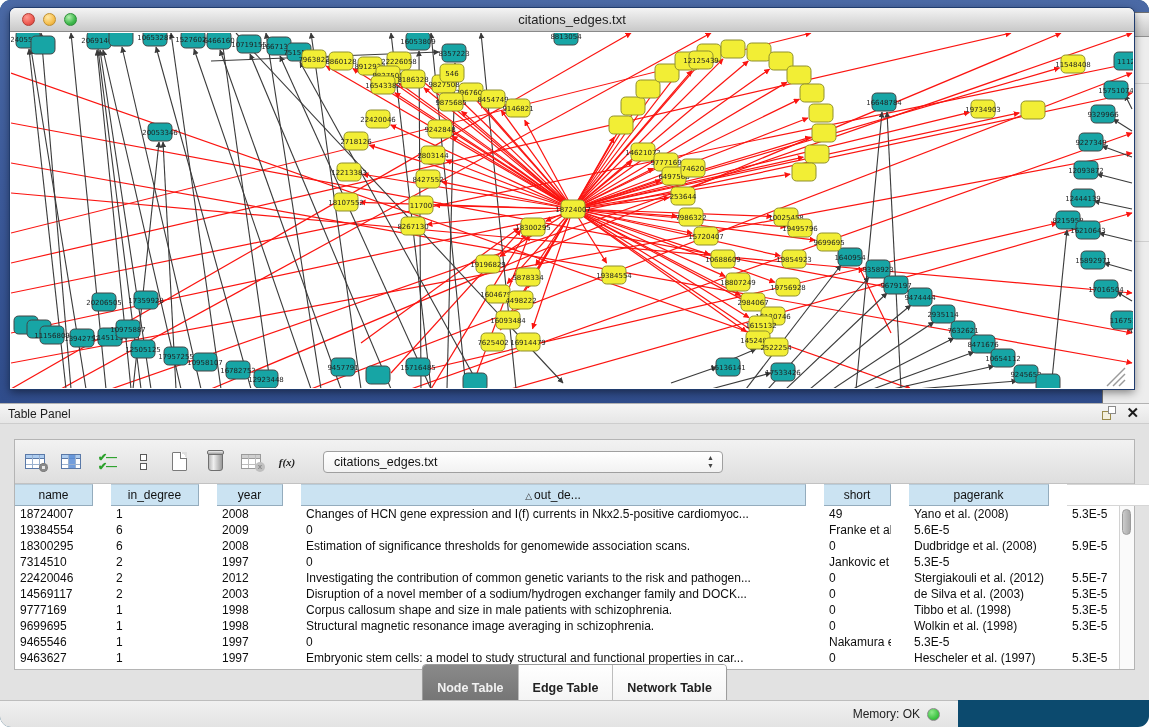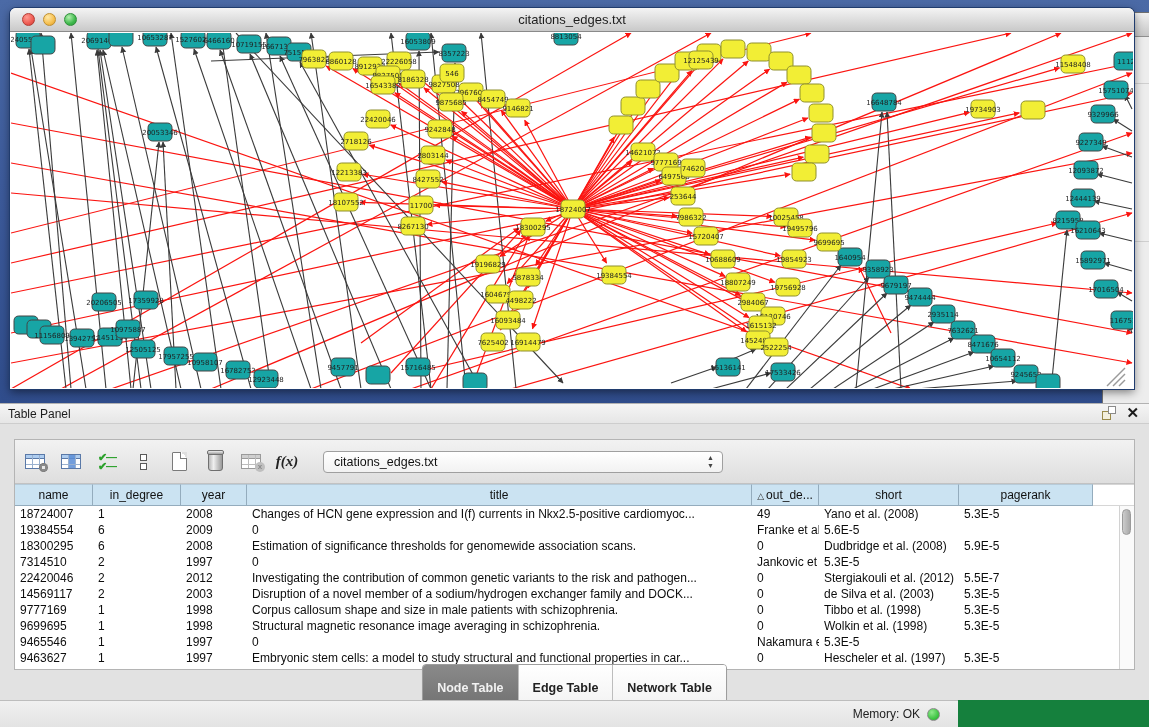--- a/index.html
+++ b/index.html
@@ -1,17 +1,17 @@
 <!DOCTYPE html>
 <html><head>
 <meta charset="utf-8">
 <style>
   * { margin:0; padding:0; box-sizing:border-box; }
   body { font-family:"Liberation Sans", sans-serif; }
-  .screen { position:relative; width:1149px; height:727px; background:#15803d; overflow:hidden; }
+  .screen { position:relative; width:1149px; height:727px; background:#0c4a6e; overflow:hidden;border-radius:11px; }
 
   
   .desktop { position:absolute; left:0; top:0; width:1149px; height:403px;
     background:linear-gradient(180deg,#4b6aa6 0%, #3d5b9b 45%, #304d8c 100%); }
 
   
   .bg-window { position:absolute; left:1102px; top:12px; width:47px; height:391px;
     background:#ededed; border-left:1px solid #6f6f6f; border-top:1px solid #6f6f6f; border-radius:6px 0 0 0; }
   .bg-window .bg-titlebar { height:24px; background:linear-gradient(#f0f0f0,#c6c6c6); border-bottom:1px solid #8f8f8f; border-radius:6px 0 0 0; }
   .bg-window .hr1 { position:absolute; left:0; right:0; top:70px; border-top:1px solid #cfcfcf; }
@@ -44,27 +44,27 @@
   .float-icon .sq2 { position:absolute; right:0; top:0; width:8px; height:8px; border:1.5px solid #8a8a8a; background:#fff; }
   .close-x { font-size:15px; font-weight:bold; color:#1a1a1a; line-height:14px; cursor:default; }
 
   .panel-body { position:absolute; left:0; top:21px; width:1149px; height:247px; background:#e2e2e2; }
   .inner { position:absolute; left:14px; top:14px; width:1121px; height:231px; border:1px solid #b4b4b4; background:#fff; }
 
   .toolbar { position:absolute; left:0; top:0; width:100%; height:44px;
     background:linear-gradient(#f2f2f2,#dedede); border-bottom:1px solid #c2c2c2;
     display:flex; align-items:center; padding-left:8px; gap:12px; }
   .tb-icon { width:24px; height:22px; display:flex; align-items:center; justify-content:center; }
-  .fx { font-family:"Liberation Serif", serif; font-style:italic; font-weight:bold; font-size:15px; color:#222; }
+  .fx { font-family:"Liberation Serif", serif; font-style:italic; font-weight:bold; font-size:11px; color:#222; }
   .dropdown { position:relative; width:400px; height:22px; margin-left:12px; background:linear-gradient(#ffffff,#f2f2f2);
     border:1px solid #9f9f9f; border-radius:4px; font-size:12.5px; line-height:20px; padding-left:10px; color:#111; }
   .dd-arrows { position:absolute; right:8px; top:2px; font-size:7px; color:#444; line-height:8px; text-align:center; }
 
   .tablewrap { position:absolute; left:0; top:44px; width:1119px; height:185px; background:#fff; font-size:12px; }
-  .thead, .trow { display:grid; grid-template-columns:78px 88px 66px 505px 67px 140px 134px auto; }
+  .thead, .trow { display:grid; grid-template-columns:78px 88px 66px 505px 67px 140px 134px auto;gap:18px; }
   .thead { height:22px; }
   .thead .th { background:#cbe3f2; border-right:1px solid #94acbd; border-bottom:1px solid #94acbd; border-top:1px solid #b7cbd9;
     text-align:center; line-height:21px; color:#111; overflow:hidden; white-space:nowrap; }
   .thead .th.empty { background:#fff; border-right:none; border-top:1px solid #d6d6d6; border-bottom:1px solid #d6d6d6; }
   .sort-tri { font-size:9px; color:#333; margin-right:2px; }
   .rows { position:absolute; left:0; top:22px; width:1104px; height:163px; overflow:hidden; }
   .trow { height:16px; line-height:16px; color:#0d0d0d; }
   .trow .td { padding-left:5px; white-space:nowrap; overflow:hidden; }
   .scrollbar { position:absolute; right:0; top:22px; width:15px; height:163px; background:#fafafa; border-left:1px solid #d2d2d2; }
   .thumb { position:absolute; left:2px; top:3px; width:9px; height:26px; border-radius:5px;
@@ -832,21 +832,20 @@
             <span>citations_edges.txt</span>
             <span class="dd-arrows">▲<br>▼</span>
           </div>
         </div>
 
         <div class="tablewrap">
           <div class="thead" id="thead">
               <div class="th">name</div>
               <div class="th">in_degree</div>
               <div class="th">year</div>
-              <div class="th">title</div>
               <div class="th"><span class="sort-tri">△</span>out_de...</div>
               <div class="th">short</div>
               <div class="th">pagerank</div>
               <div class="th empty"></div>
             </div>
           <div class="rows" id="trows">
               <div class="trow">
                 <div class="td">18724007</div>
                 <div class="td">1</div>
                 <div class="td">2008</div>

